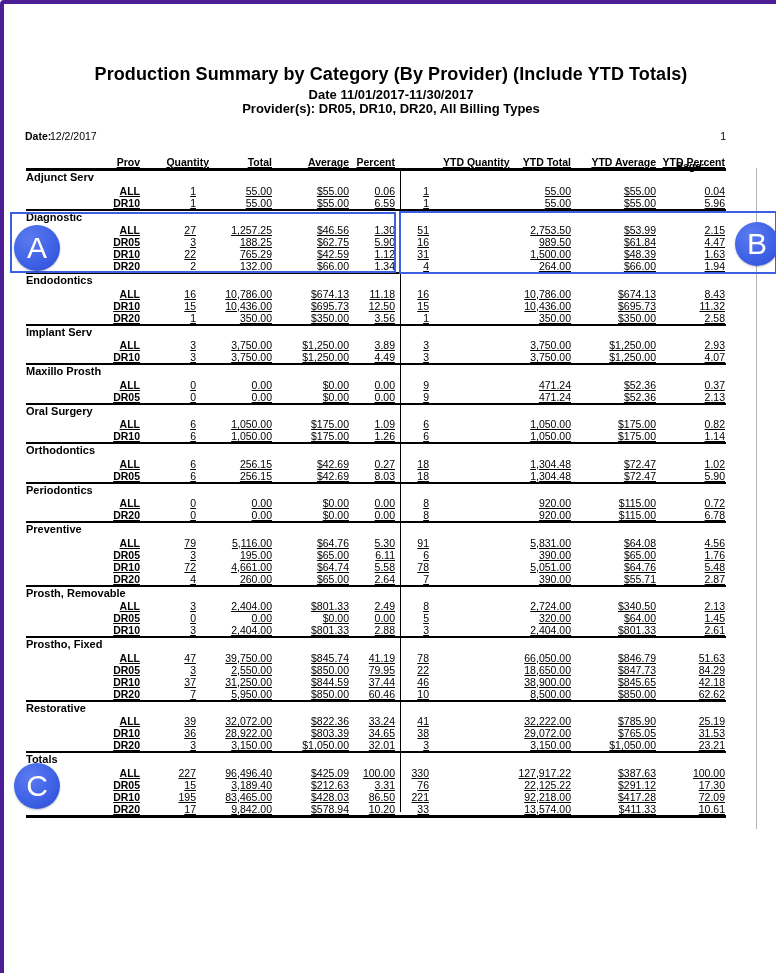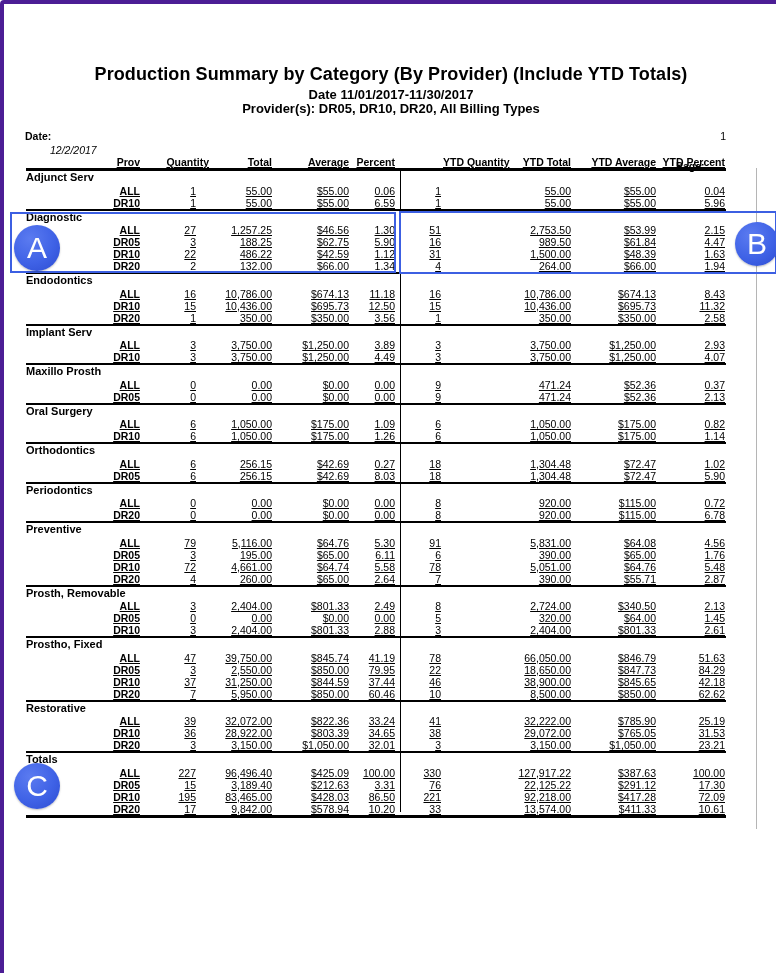--- a/index.html
+++ b/index.html
@@ -13,30 +13,30 @@
   
   .report-head{padding-top:60px;text-align:center;}
   .report-title{font-size:18px;font-weight:bold;margin:0;line-height:21px;letter-spacing:.1px;}
   .report-sub{font-size:13px;font-weight:bold;line-height:12px;}
   .sub1{margin-top:4px;}
   .sub2{margin-top:2px;text-align:center;}
   
   .meta span{position:absolute;font-size:10.5px;line-height:12px;white-space:nowrap;}
   .meta .lbl{font-weight:bold;}
   .date-lbl{left:21px;top:126px;}
-  .date-val{left:46px;top:140px;font-style:italic;}
+  .date-val{left:46px;top:126px;}
   .page-lbl{left:672px;top:110px;margin-top:46px;}
   .page-val{left:700px;top:126px;width:22px;text-align:right;}
   
   .report-table{position:absolute;left:22px;top:152px;width:700px;}
   .grid-row{display:grid;grid-template-columns:118px 52px 76px 77px 51px 44px 127px 85px 70px;height:12px;line-height:12px;text-decoration:underline;}
   .cell{text-align:right;font-size:10.5px;white-space:nowrap;}
   .c0{padding-right:4px;font-weight:bold;}
   .c4{padding-right:5px;}
-  .c5{padding-right:3px;}
+  .c5{padding-right:15px;}
   .c8{padding-right:1px;}
   #table-header{border-bottom:3px solid #000;}
   #table-header .cell{font-weight:bold;}
   .shift-q{position:relative;left:13px;}
   .shift-yq{position:relative;left:43px;}
   .sections{border-bottom:3px solid #000;}
   .section{border-top:2px solid #000;}
   .section:first-child{border-top:none;}
   .cat{font-weight:bold;font-size:11px;height:13.5px;line-height:13.5px;}
   
@@ -134,21 +134,21 @@
             <div class="cell c3">$62.75</div>
             <div class="cell c4">5.90</div>
             <div class="cell c5">16</div>
             <div class="cell c6">989.50</div>
             <div class="cell c7">$61.84</div>
             <div class="cell c8">4.47</div>
           </div>
           <div class="grid-row">
             <div class="cell c0">DR10</div>
             <div class="cell c1">22</div>
-            <div class="cell c2">486.22</div>
+            <div class="cell c2">765.29</div>
             <div class="cell c3">$42.59</div>
             <div class="cell c4">1.12</div>
             <div class="cell c5">31</div>
             <div class="cell c6">1,500.00</div>
             <div class="cell c7">$48.39</div>
             <div class="cell c8">1.63</div>
           </div>
           <div class="grid-row">
             <div class="cell c0">DR20</div>
             <div class="cell c1">2</div>

